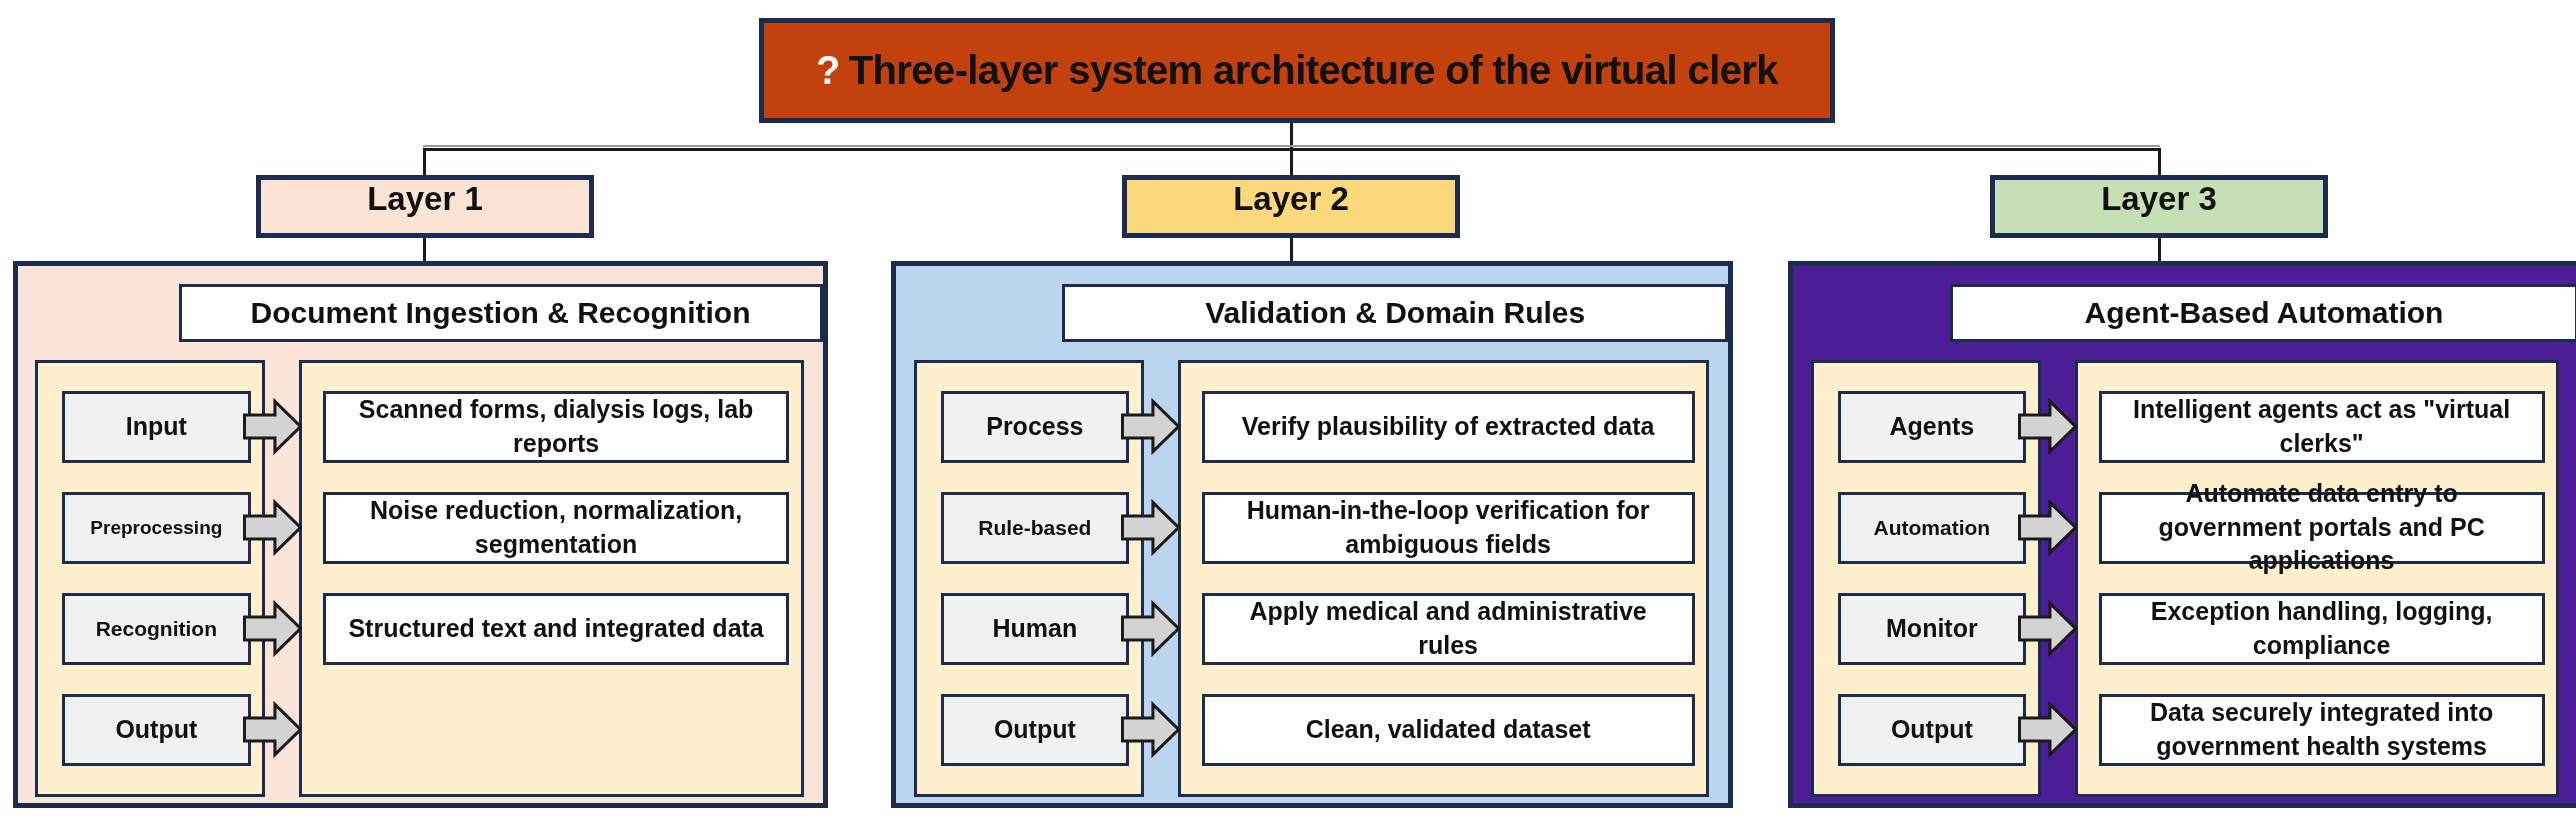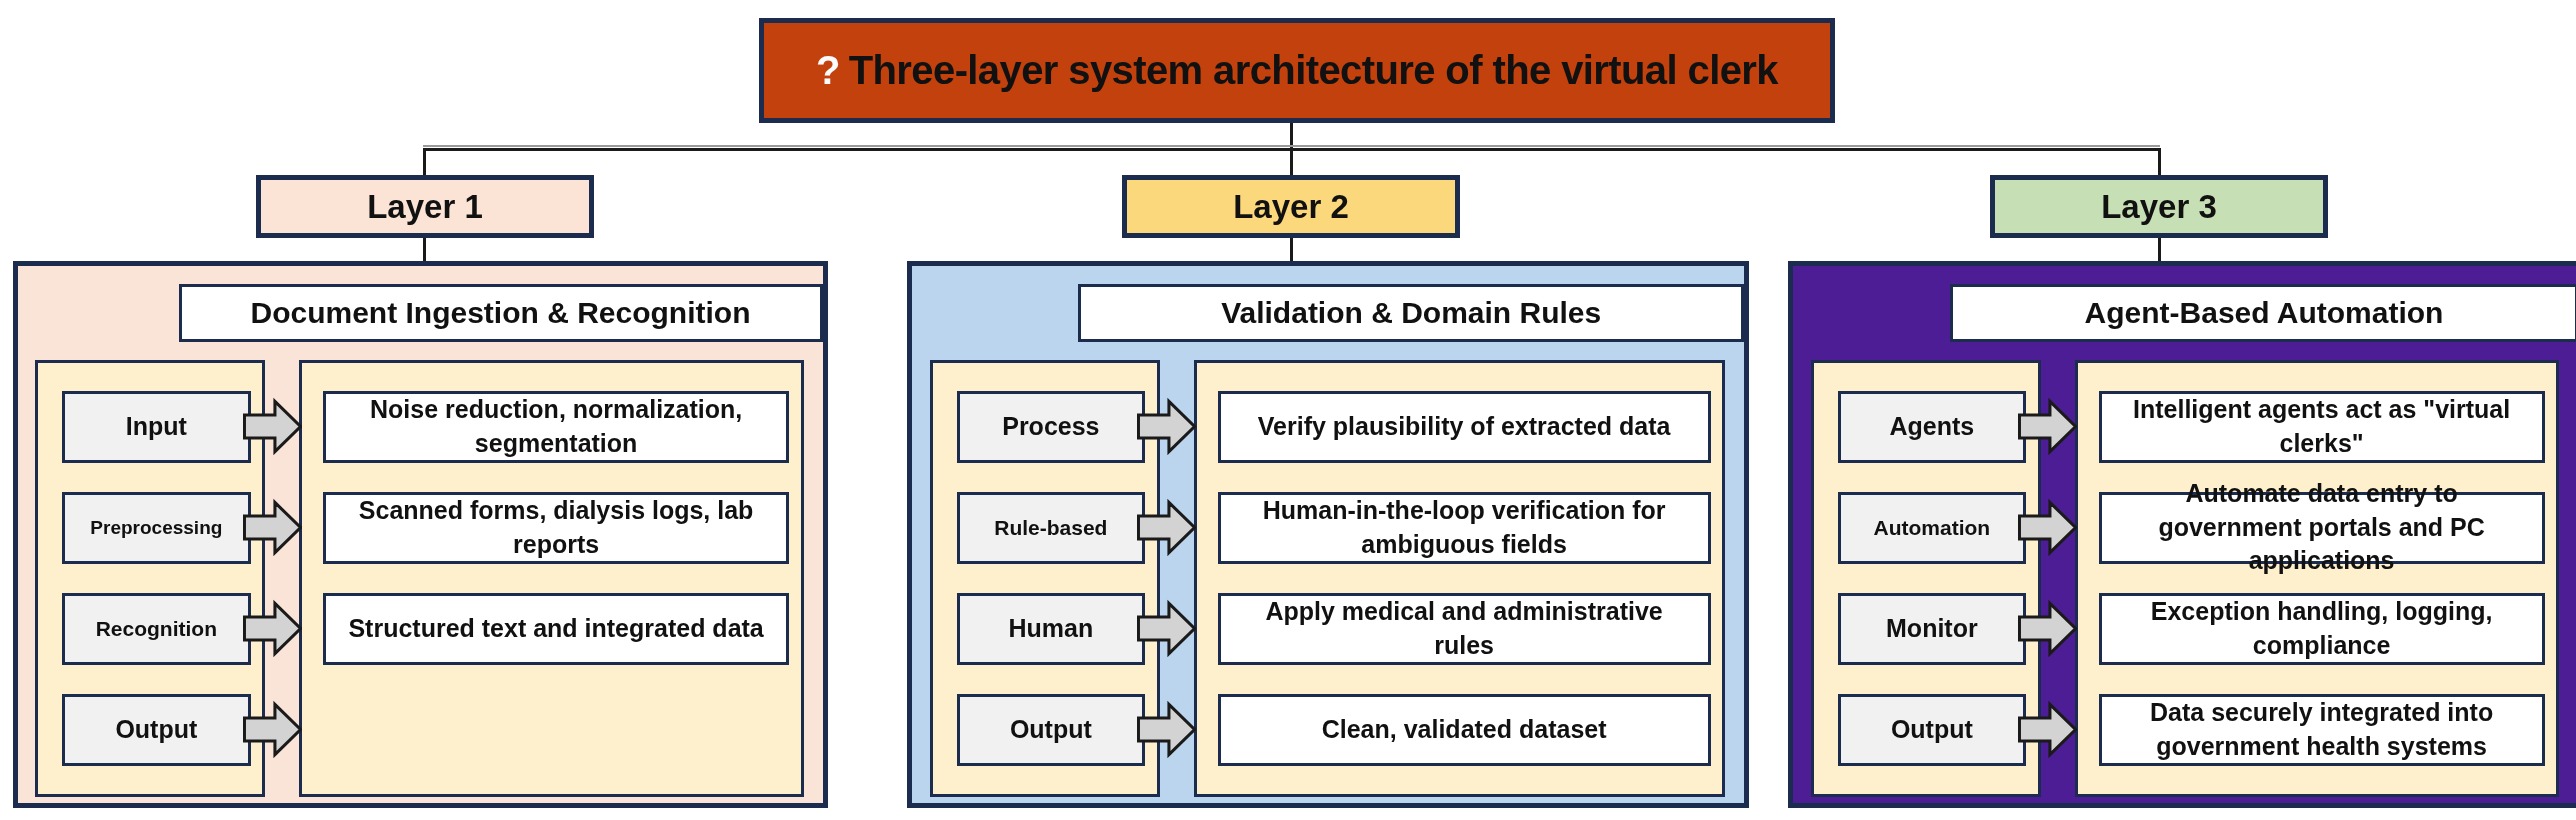--- a/index.html
+++ b/index.html
@@ -19,21 +19,21 @@
     font-size:40px;font-weight:bold;letter-spacing:-0.6px;white-space:nowrap;
   }
   .title-box .q{color:#FBFBFB;font-weight:bold;margin-right:8.8px;}
   
   .line{position:absolute;background:#1a1a1a;}
   .line.gray{background:#9a9a9a;}
   
   .chip{
     position:absolute;top:175px;width:338px;height:63px;
     border:5px solid #1B2C4F;box-sizing:border-box;
-    display:flex;align-items:center;justify-content:center;
+    display:flex;align-items:flex-start;justify-content:center;
     font-size:33px;font-weight:bold;
   }
   
   .panel{
     position:absolute;top:261px;height:547px;
     border:5px solid #1B2C4F;box-sizing:border-box;
     display:flex;flex-direction:column;align-items:flex-end;
     padding-top:17.5px;
   }
   .heading{
@@ -124,33 +124,33 @@
         </div>
         <div class="lbox">
           <span style="font-size: 25px;">Output</span>
           <svg class="arrow" viewBox="0 0 96 100">
               <polygon points="2,31 52,31 52,9 94,50 52,91 52,69 2,69" fill="#D3D3D3" stroke="#1a1a1a" stroke-width="5"></polygon>
             </svg>
         </div>
       </div>
       <div class="col descs">
         <div class="dbox">
+            <span>Scanned forms, dialysis logs, lab reports</span>
+          </div>
+        <div class="dbox">
             <span>Noise reduction, normalization, segmentation</span>
           </div>
         <div class="dbox">
-            <span>Scanned forms, dialysis logs, lab reports</span>
-          </div>
-        <div class="dbox">
             <span>Structured text and integrated data</span>
           </div>
       </div>
     </div>
   </div>
 
-  <div class="panel" style="left: 891px; width: 842px; background: rgb(188, 213, 238); margin-left: 16px;">
+  <div class="panel" style="left: 891px; width: 842px; background: rgb(188, 213, 238);">
     <div class="heading">Validation &amp; Domain Rules</div>
     <div class="panel-body">
       <div class="col labels">
         <div class="lbox">
           <span style="font-size: 25px;">Process</span>
           <svg class="arrow" viewBox="0 0 96 100">
               <polygon points="2,31 52,31 52,9 94,50 52,91 52,69 2,69" fill="#D3D3D3" stroke="#1a1a1a" stroke-width="5"></polygon>
             </svg>
         </div>
         <div class="lbox">

